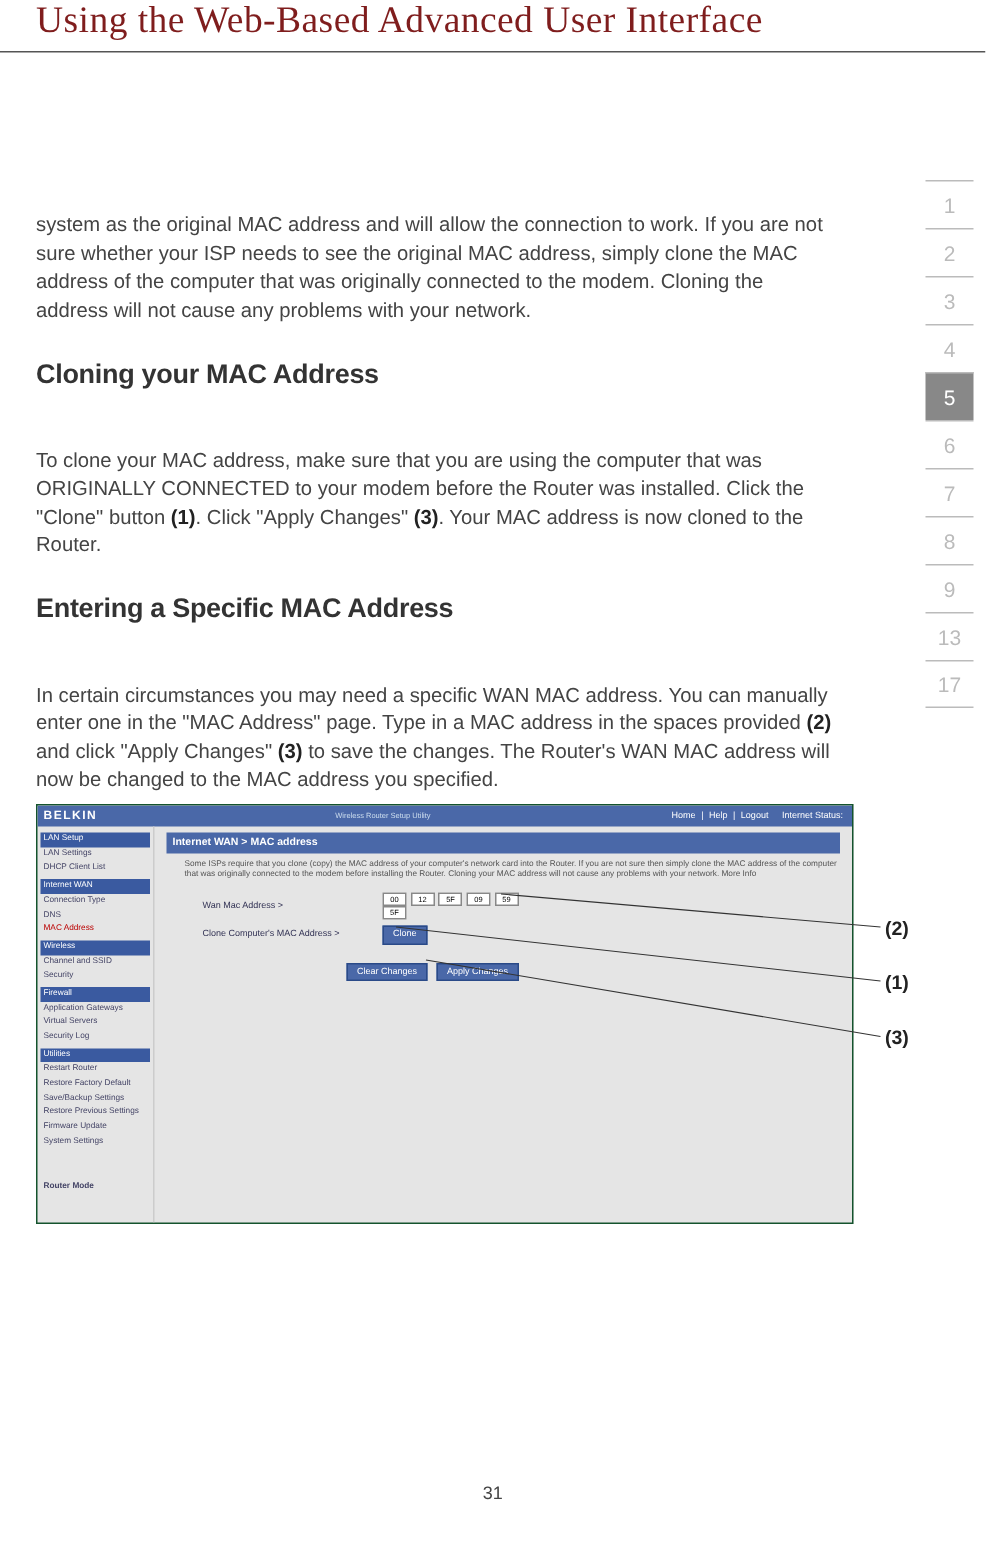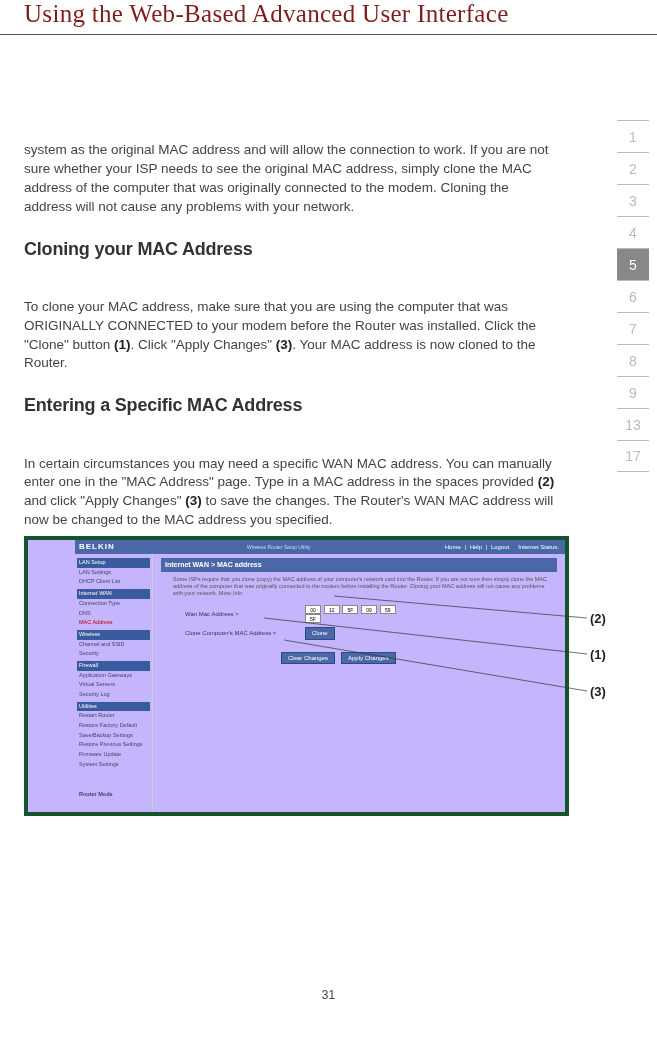--- a/index.html
+++ b/index.html
@@ -65,27 +65,26 @@
     .tab:last-child { border-bottom: 1px solid #bbb; }
 
     
     .screenshot-wrap {
       position: relative;
       margin-top: 6px;
     }
     .screenshot {
       width: 545px;
       height: 280px;
-      border: 4px solid #14532d;
-      background: #c4b5fd;
+      border: 1px solid #14532d;
+      background: #e5e5e5;
       font-size: 7px;
       color: #333;
       position: relative;
       overflow: hidden;
-      padding-left: 47px;
     }
     .ss-topbar {
       height: 14px;
       background: #4a68a8;
       display: flex;
       color: #fff;
       align-items: center;
       padding: 0 4px;
       justify-content: space-between;
       font-size: 6px;

